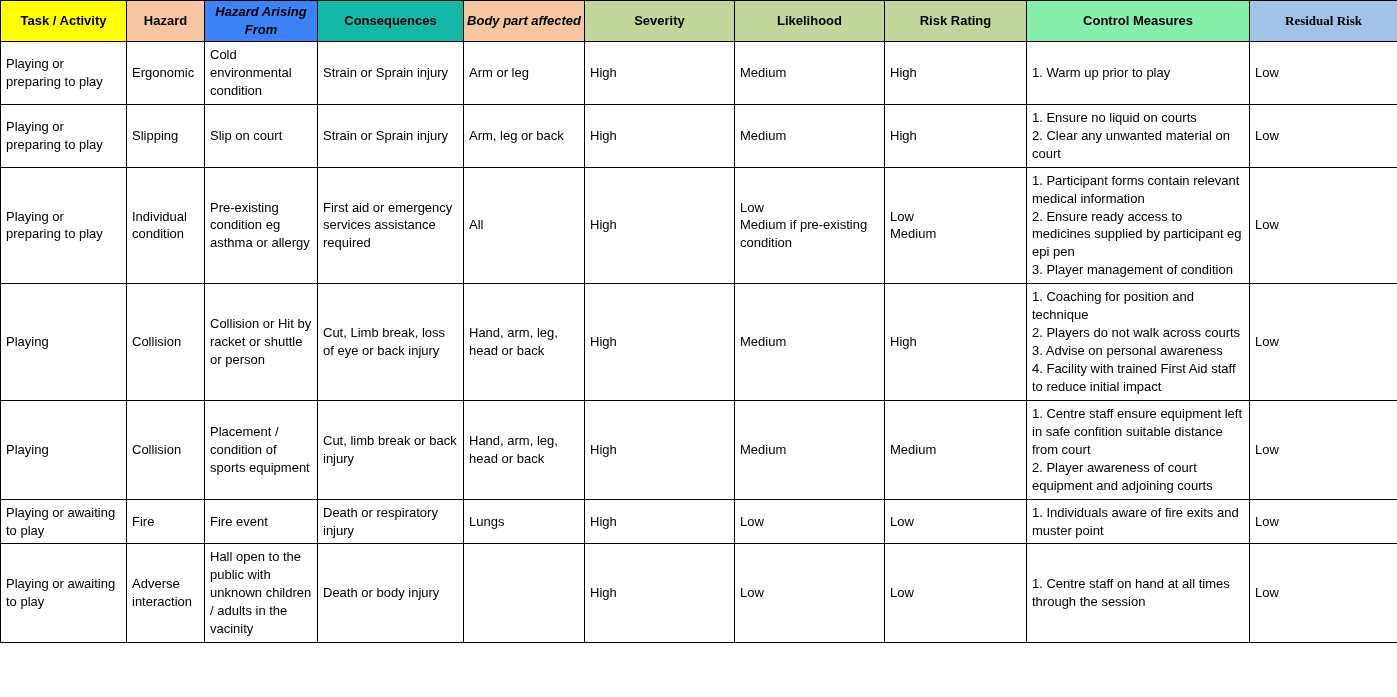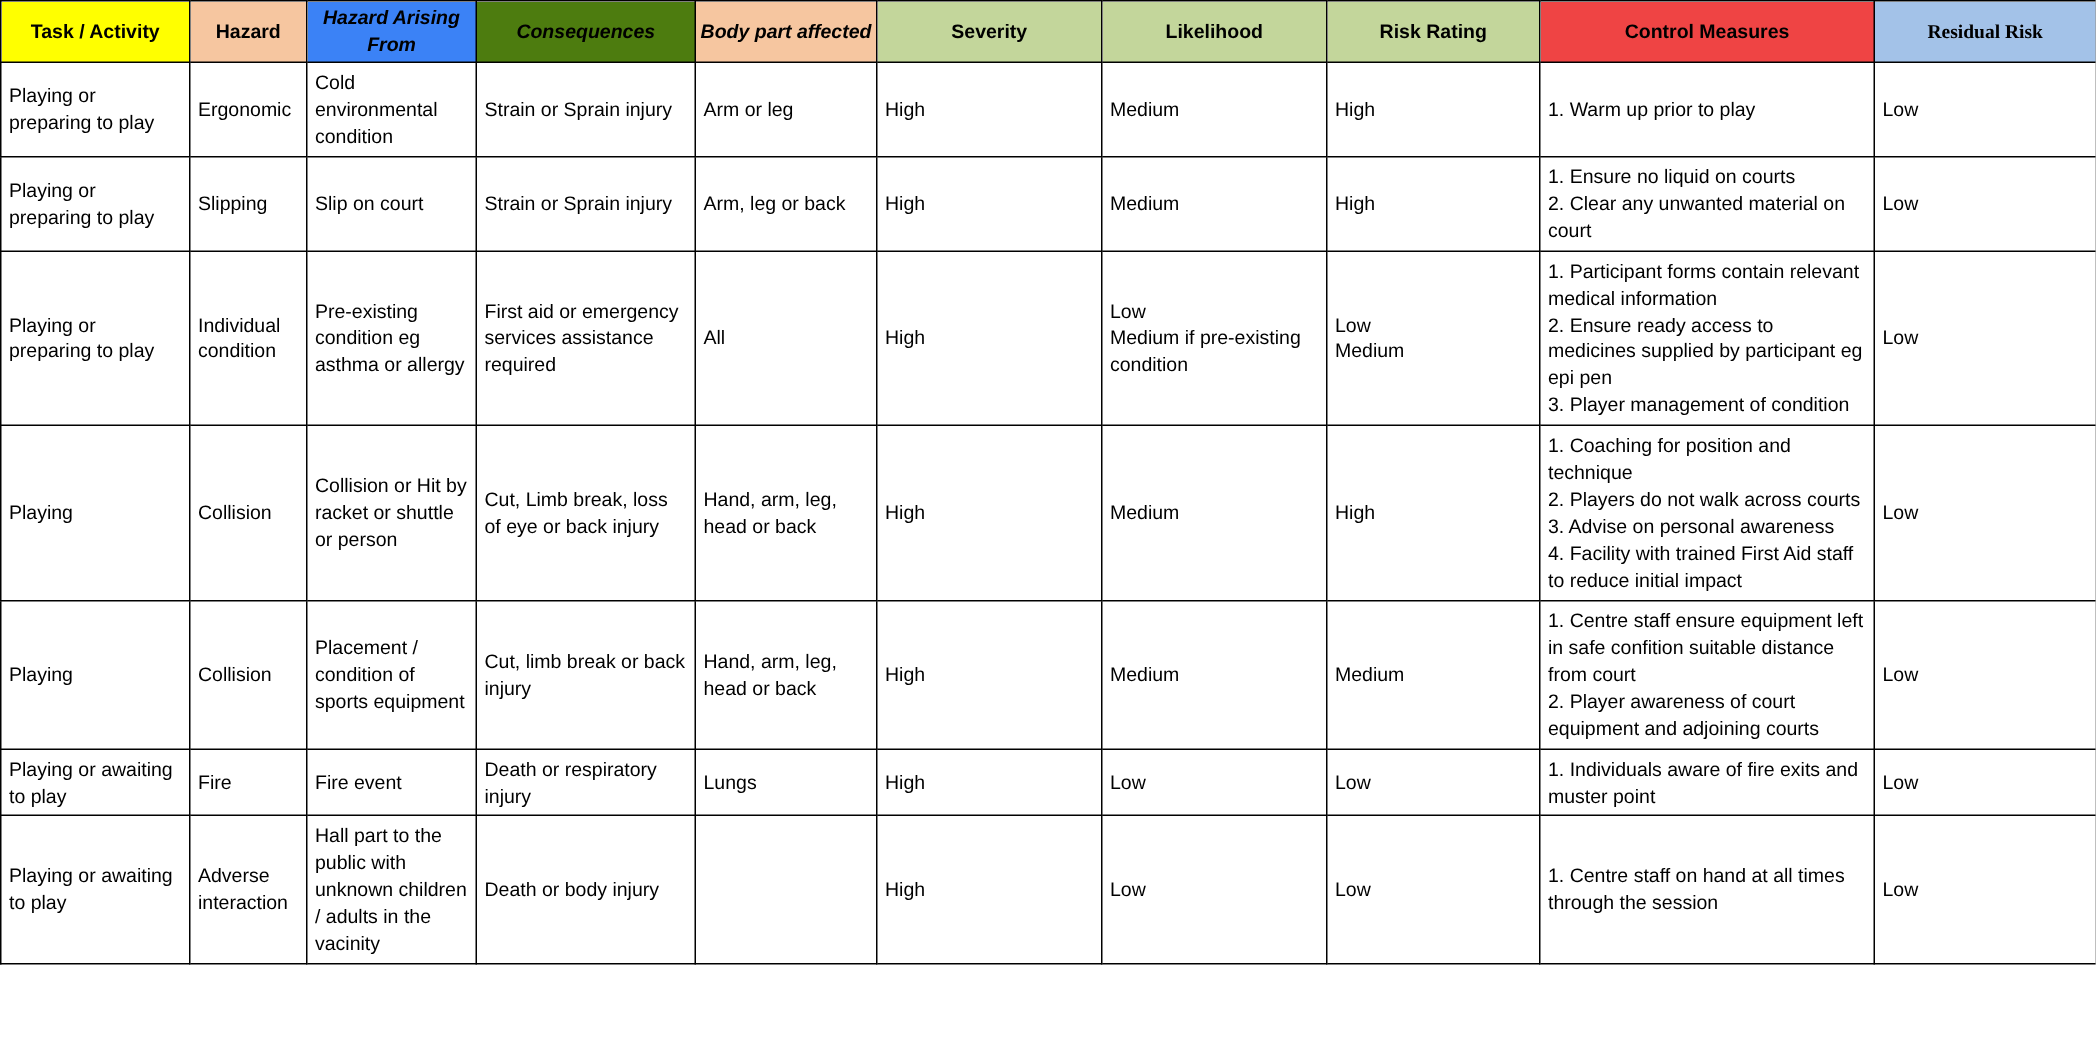--- a/index.html
+++ b/index.html
@@ -33,26 +33,26 @@
   table.risk-table thead th {
     font-weight: bold;
     text-align: center;
     height: 36px;
     padding: 2px 3px;
   }
   
   th.h-task      { background: #ffff00; text-align: left; padding-left: 5px; margin-left: 47px; }
   th.h-hazard    { background: #f6c6a0; text-align: left; padding-left: 5px; }
   th.h-arising   { background: #3b82f6; font-style: italic; }
-  th.h-conseq    { background: #4d7c0f; text-align: left; padding-left: 5px; font-style: italic; }
+  th.h-conseq    { background: #14b8a6; text-align: left; padding-left: 5px; }
   th.h-body      { background: #f6c6a0; font-style: italic; }
   th.h-sev       { background: #c3d69b; margin-top: 28px; }
   th.h-like      { background: #c3d69b; margin-top: 12px; }
   th.h-risk      { background: #c3d69b; }
-  th.h-control   { background: #ef4444; }
+  th.h-control   { background: #86efac; }
   th.h-residual  { background: #a3c2e8; font-family: Liberation Serif, serif; }
 
   td.cell { background: #ffffff; text-align: left; }
   
 
   
   col.c-task     { width: 126px; }
   col.c-hazard   { width: 78px; }
   col.c-arising  { width: 113px; }
   col.c-conseq   { width: 146px; }
@@ -173,21 +173,21 @@
       <td class="cell multiline">Lungs</td>
       <td class="cell multiline">High</td>
       <td class="cell multiline">Low</td>
       <td class="cell multiline">Low</td>
       <td class="cell multiline">1. Individuals aware of fire exits and muster point</td>
       <td class="cell multiline">Low</td>
     </tr>
     <tr>
       <td class="cell multiline">Playing or awaiting to play</td>
       <td class="cell multiline">Adverse interaction</td>
-      <td class="cell multiline">Hall part to the public with unknown children / adults in the vacinity</td>
+      <td class="cell multiline">Hall open to the public with unknown children / adults in the vacinity</td>
       <td class="cell multiline">Death or body injury</td>
       <td class="cell multiline"></td>
       <td class="cell multiline">High</td>
       <td class="cell multiline">Low</td>
       <td class="cell multiline">Low</td>
       <td class="cell multiline">1. Centre staff on hand at all times through the session</td>
       <td class="cell multiline">Low</td>
     </tr>
   </tbody>
 </table>

